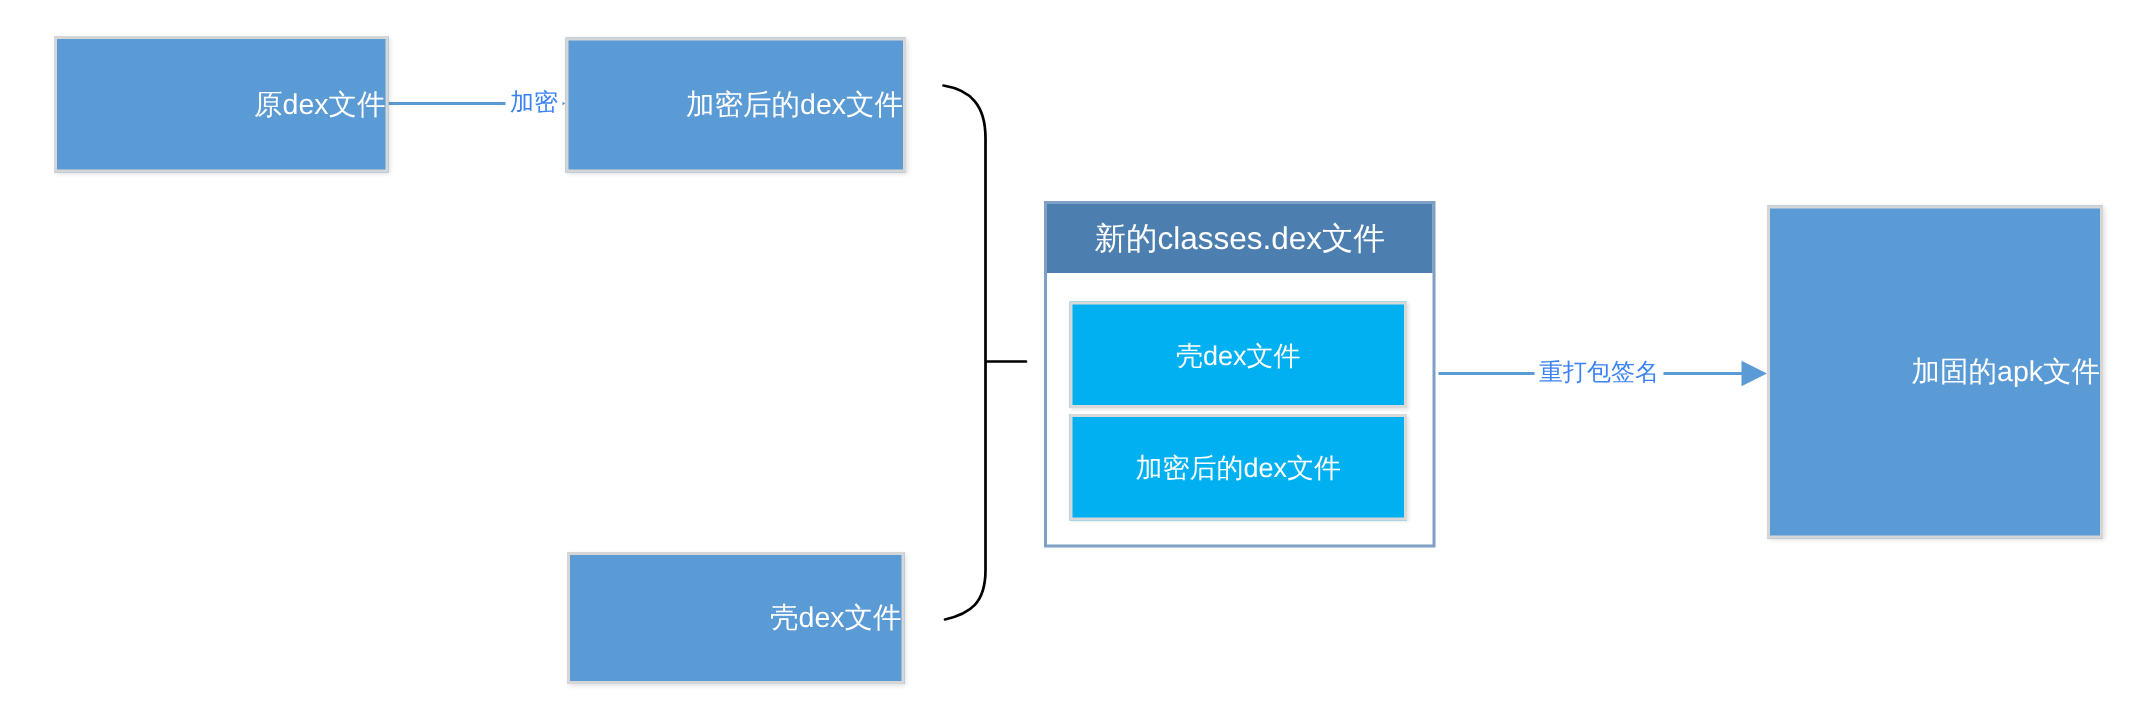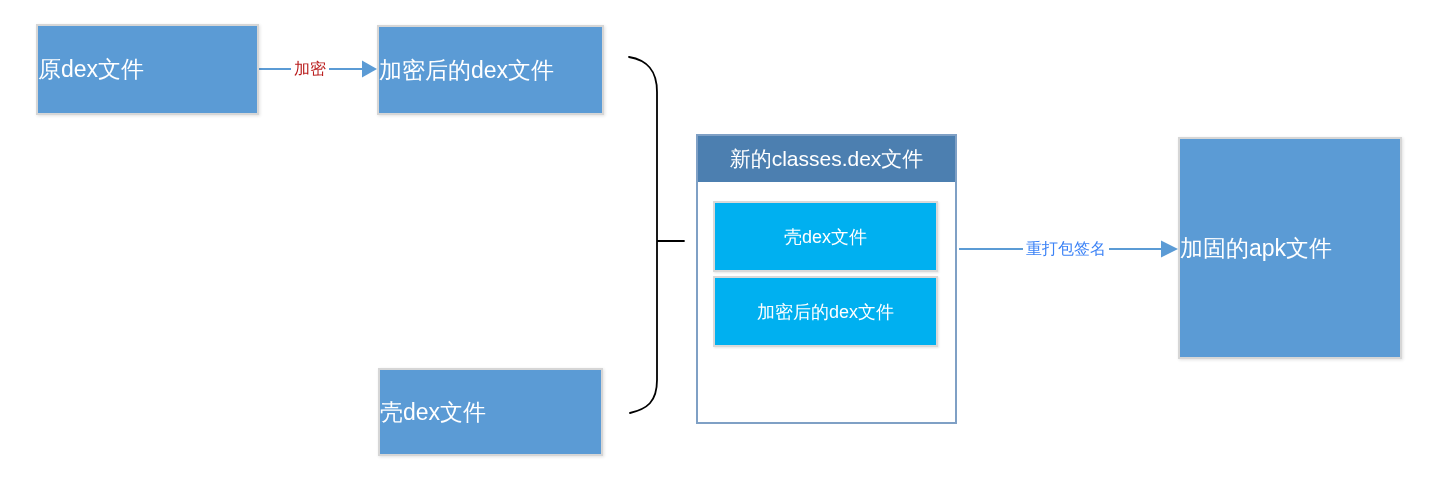--- a/index.html
+++ b/index.html
@@ -18,36 +18,36 @@
     position: absolute;
     left: 0; top: 0;
     width: 1431px; height: 483px;
     pointer-events: none;
   }
   .node {
     position: absolute;
     box-sizing: border-box;
     display: flex;
     align-items: center;
-    justify-content: flex-start;
+    justify-content: flex-end;
     color: #ffffff;
-    font-size: 23px;
+    font-size: 19px;
     border: 2px solid #d6d6d6;
     box-shadow: 1px 1px 3px rgba(0,0,0,0.12);
     text-align: center;
   }
   .node-original  { left: 36px;   top: 24px;  width: 223px; height: 91px; }
   .node-encrypted { left: 377px;  top: 25px;  width: 227px; height: 90px; }
   .node-shell     { left: 378px;  top: 368px; width: 225px; height: 88px; }
   .node-apk       { left: 1178px; top: 137px; width: 224px; height: 222px; }
 
   .group {
     position: absolute;
     left: 696px; top: 134px;
-    width: 261px; height: 290px;
+    width: 261px; height: 231px;
     box-sizing: border-box;
     border: 2px solid #7fa0c5;
     background: #ffffff;
     display: flex;
     flex-direction: column;
   }
   .group-header {
     height: 46px;
     flex: 0 0 46px;
     display: flex;
@@ -103,21 +103,21 @@
   </div>
 
   <div class="node node-encrypted" style="background-color: rgb(91, 155, 213); color: rgb(255, 255, 255);">
     <span>加密后的dex文件</span>
   </div>
 
   <div class="node node-shell" style="background-color: rgb(91, 155, 213); color: rgb(255, 255, 255);">
     <span>壳dex文件</span>
   </div>
 
-  <div class="edge-label edge-label-encrypt" style="color: #b91c1c;">加密</div>
+  <div class="edge-label edge-label-encrypt" style="color: #3b82f6; margin-left: 46px;">加密</div>
 
   <div class="group" style="border-color: rgb(127, 160, 197); background-color: rgb(255, 255, 255);">
     <div class="group-header" style="background-color: rgb(76, 127, 176); color: rgb(255, 255, 255);">新的classes.dex文件</div>
     <div class="group-body">
       <div class="inner-node" style="background-color: rgb(0, 176, 240); border-color: rgb(217, 217, 217); color: rgb(255, 255, 255);">
         <span>壳dex文件</span>
       </div>
       <div class="inner-node" style="background-color: rgb(0, 176, 240); border-color: rgb(217, 217, 217); color: rgb(255, 255, 255);">
         <span>加密后的dex文件</span>
       </div>

